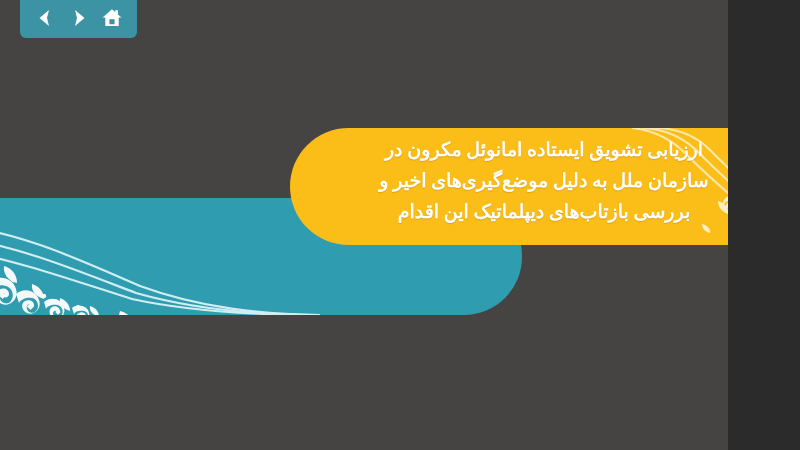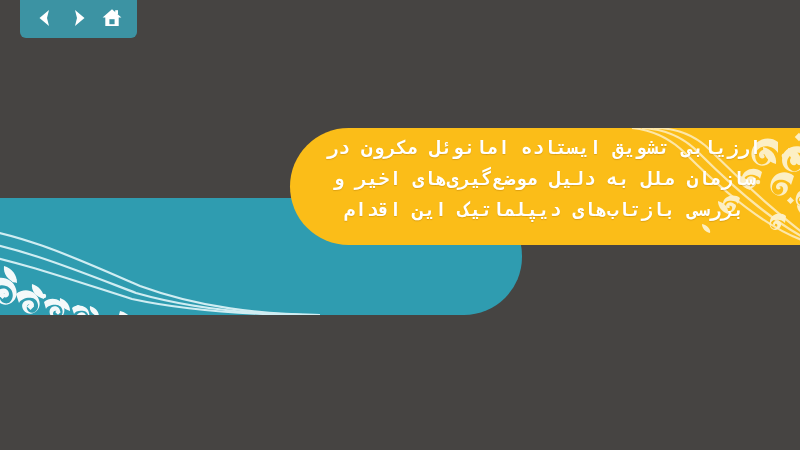--- a/index.html
+++ b/index.html
@@ -2,25 +2,25 @@
 <html><head>
 <meta charset="utf-8">
 <style>
   html, body {
     margin: 0;
     padding: 0;
     background: #2b2b2b;
   }
   #stage {
     position: relative;
-    width: 800px;
+    width: 728px;
     height: 450px;
     overflow: hidden;
     background: #464442;
-    font-family: Liberation Mono, monospace;
+    font-family: Liberation Serif, serif;
   }
 
   
   #navbar {
     position: absolute;
     left: 20px;
     top: -10px;
     width: 117px;
     height: 48px;
     background: #3c93a3;

